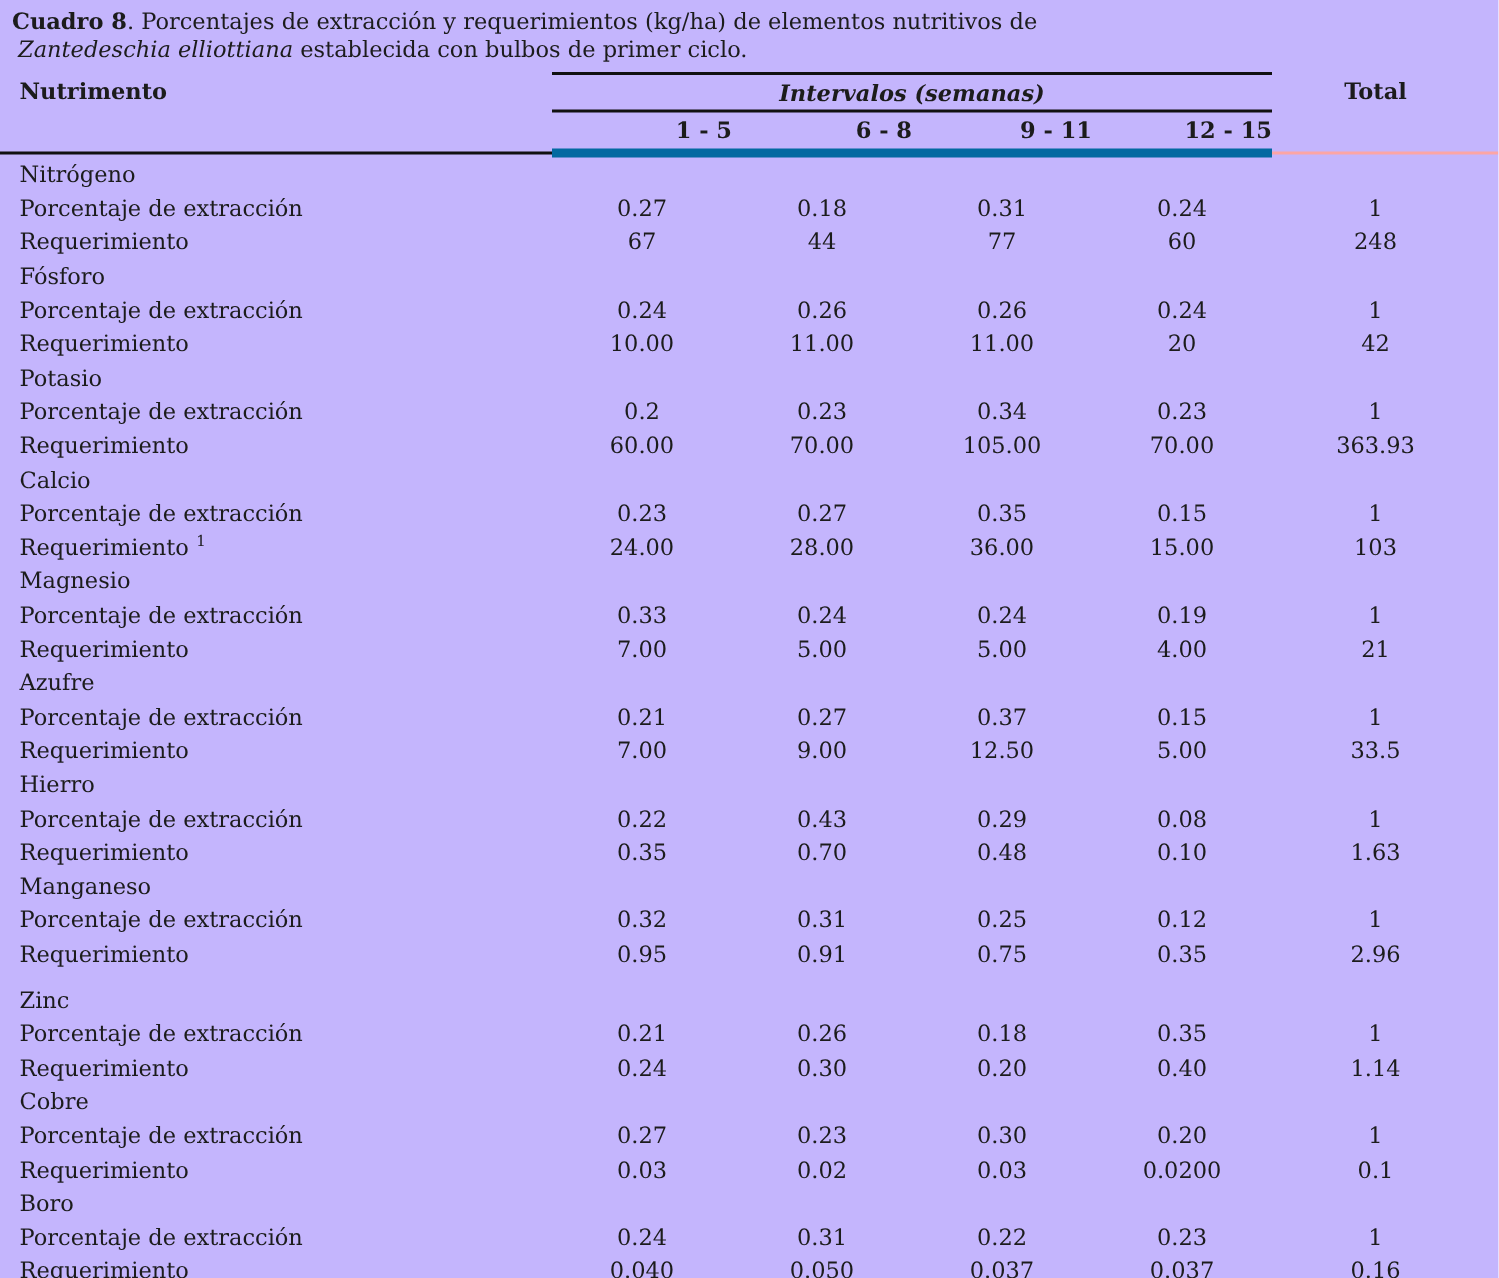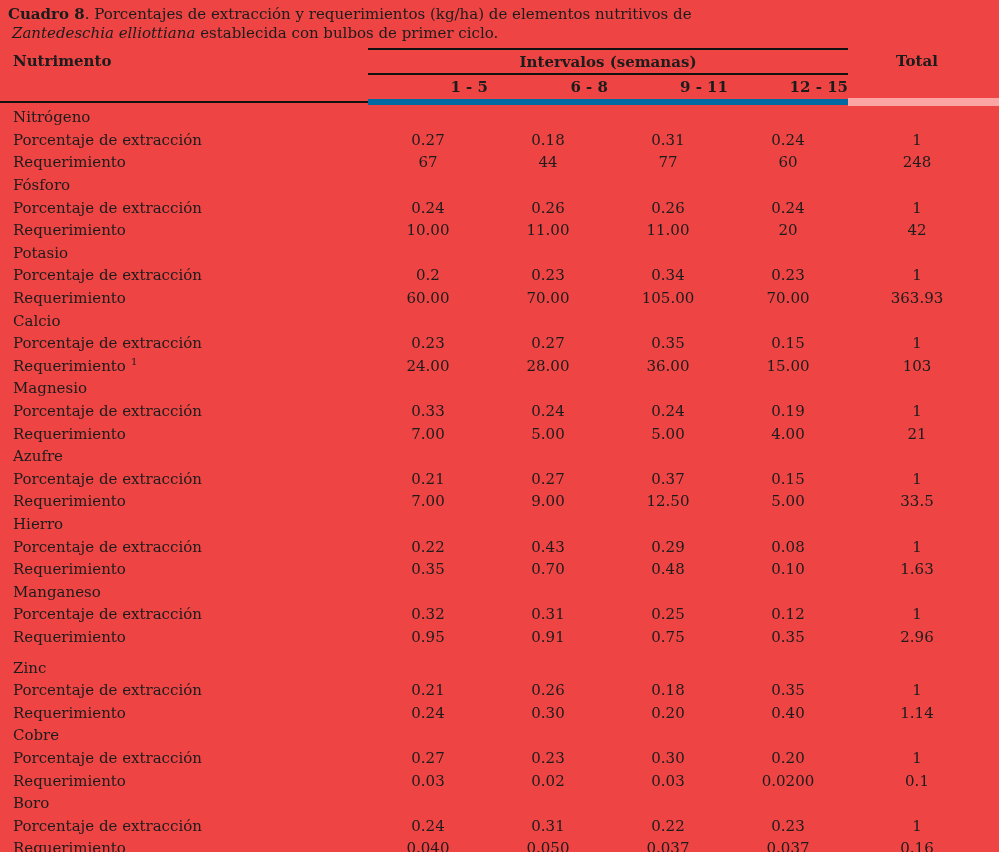--- a/index.html
+++ b/index.html
@@ -5,21 +5,21 @@
   html, body {
     margin: 0;
     padding: 0;
     background: #ffffff;
   }
   .page {
     width: 999px;
     height: 852px;
     box-sizing: border-box;
     padding-top: 5px;
-    background: #ef4444;
+    background: #c4b5fd;
     color: #1c1c1c;
     font-family: "DejaVu Serif", "Liberation Serif", serif;
     font-size: 15px;
     overflow: hidden;
   }
   .caption {
     margin: 0 8px 5px 8px;
     line-height: 19px;
   }
   .caption .cap-label { font-weight: bold; }
@@ -44,26 +44,27 @@
     vertical-align: top;
     padding: 3px 0 0 13px;
     border-bottom: 2px solid #111;
     margin-left: 20px;
   }
   th.h-group {
     text-align: center;
     height: 23px;
     border-top: 2px solid #111;
     border-bottom: 2px solid #111;
+    font-style: italic;
   }
   th.h-total {
     text-align: center;
     vertical-align: top;
     padding: 3px 13px 0 0;
-    border-bottom: 8px solid #fca5a5;
+    border-bottom: 2px solid #fca5a5;
   }
   tr.subhead th {
     height: 24px;
     text-align: right;
     border-bottom: 6px solid #0369a1;
   }
 
   tbody td { height: 22.6px; vertical-align: middle; }
   tr.name-row td {
     font-weight: normal;

